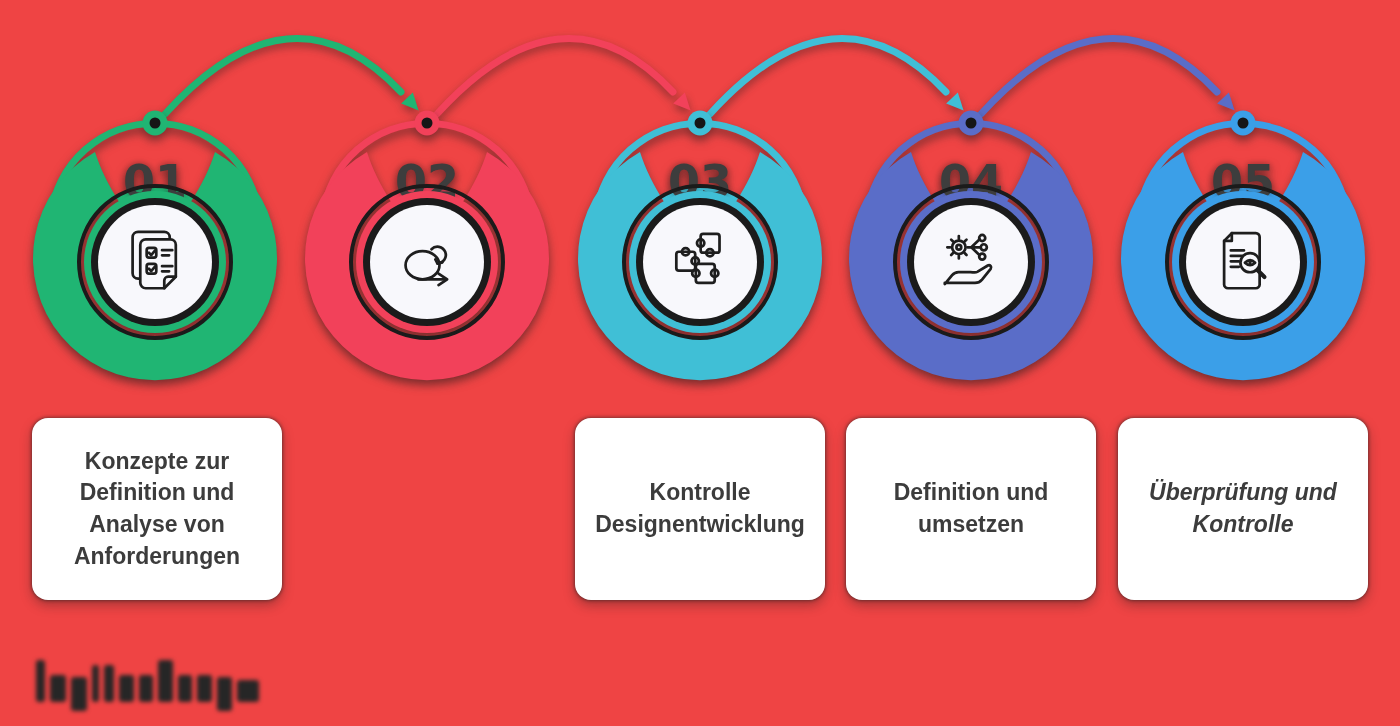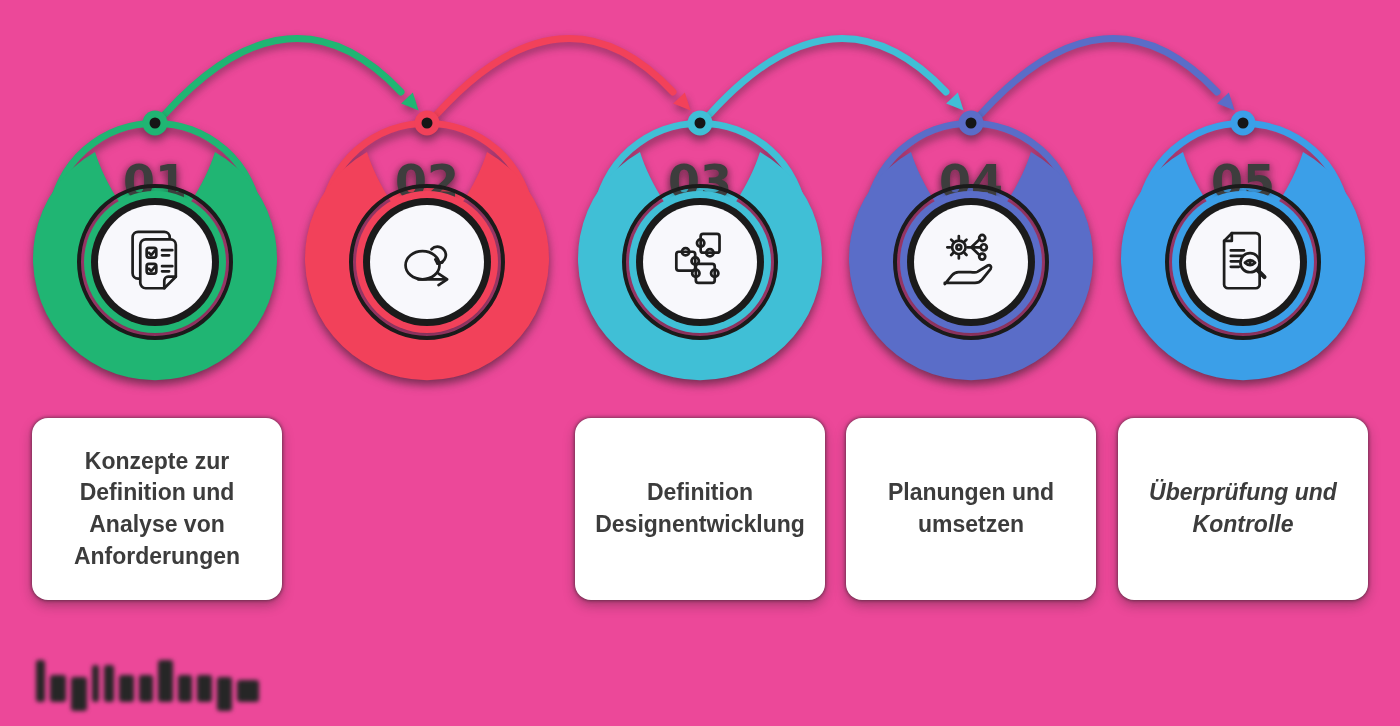--- a/index.html
+++ b/index.html
@@ -1,17 +1,17 @@
 <!DOCTYPE html>
 <html><head>
 <meta charset="utf-8">
 <style>
   html,body{margin:0;padding:0;}
   body{width:1400px;height:726px;font-family:"Liberation Sans","DejaVu Sans",sans-serif;}
-  .canvas{position:relative;width:1400px;height:726px;background:#ec4899;overflow:hidden;}
+  .canvas{position:relative;width:1400px;height:726px;background:#ef4444;overflow:hidden;}
 
   .diagram-svg{position:absolute;left:0;top:0;}
   .step-g{filter:drop-shadow(0 5px 5px rgba(25,25,25,0.55));}
   .arrow-g{filter:drop-shadow(0 4px 4px rgba(25,25,25,0.45));}
   .num{font-family:"DejaVu Sans","Liberation Sans",sans-serif;font-weight:bold;font-size:46px;
        text-shadow:0 0 6px rgba(30,30,30,0.35);}
   .icon{stroke:#1e1e1e;fill:none;stroke-width:0.85;stroke-linecap:round;stroke-linejoin:round;}
 
   .card{position:absolute;top:418px;width:250px;height:182px;background:#ffffff;border-radius:16px;
         box-sizing:border-box;display:flex;align-items:center;justify-content:flex-start;padding:10px 14px;
@@ -175,24 +175,24 @@
       <circle cx="0" cy="123" r="12.5"></circle>
       <circle cx="0" cy="123" r="5.5" fill="#161616"></circle>
     </g>
   </g>
 </svg>
 
   <div class="card card-1">
       <p>Konzepte zur Definition und Analyse von Anforderungen</p>
     </div>
   <div class="card card-3">
-      <p>Definition Designentwicklung</p>
+      <p>Kontrolle Designentwicklung</p>
     </div>
   <div class="card card-4">
-      <p>Planungen und umsetzen</p>
+      <p>Definition und umsetzen</p>
     </div>
   <div class="card card-5">
       <p>Überprüfung und Kontrolle</p>
     </div>
 
   <div class="logo">
     <i></i>
       <i></i>
       <i></i>
       <i></i>

